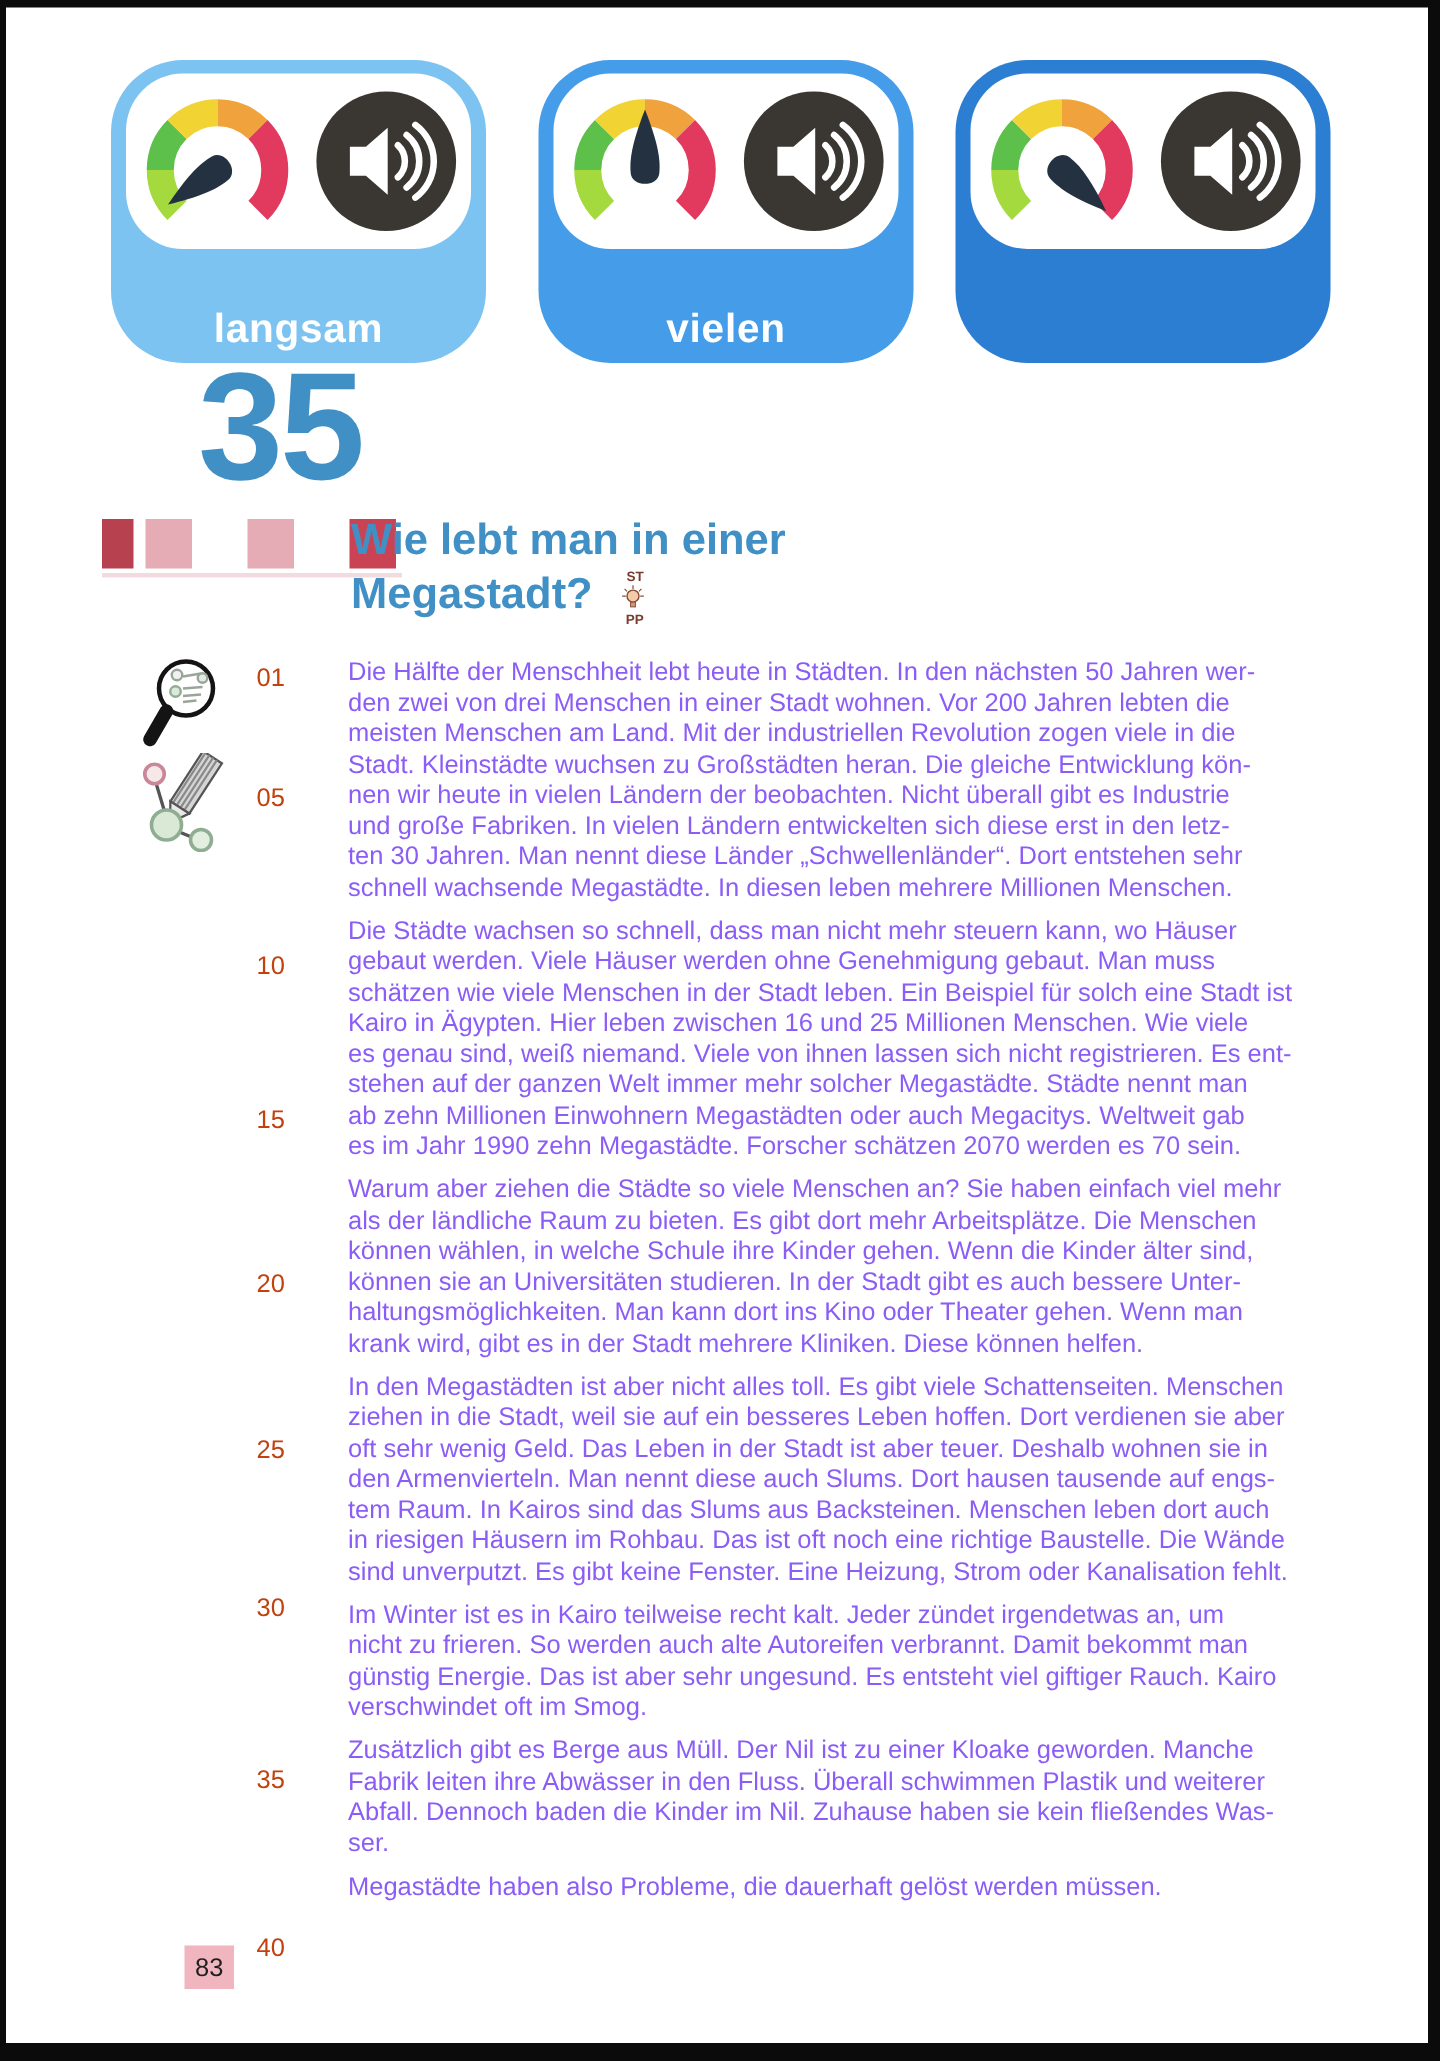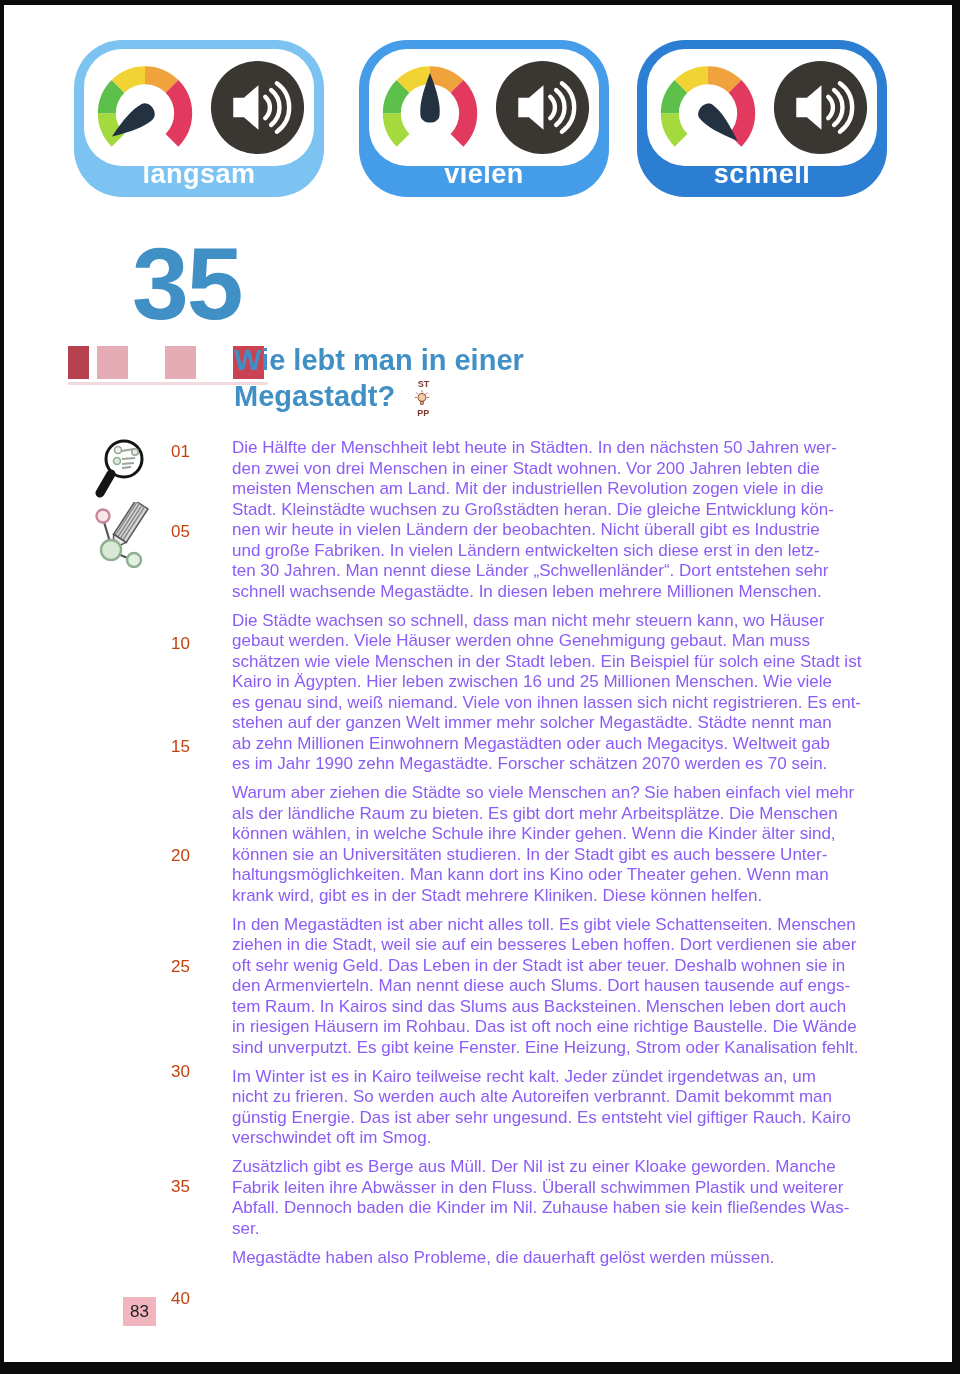--- a/index.html
+++ b/index.html
@@ -1,21 +1,21 @@
 <!DOCTYPE html>
 <html><head>
 <meta charset="utf-8">
 <style>
   * { margin:0; padding:0; box-sizing:border-box; }
   html,body { width:960px; height:1374px; }
   body { background:#0b0b0b; font-family:"Liberation Sans", sans-serif; position:relative; }
   .page { position:absolute; left:4px; top:5px; right:8px; bottom:12px; background:#ffffff; overflow:hidden; }
 
   
-  .audio-btn { position:absolute; top:35px; width:250px; height:157px; border-radius:48px; cursor:pointer; }
+  .audio-btn { position:absolute; top:35px; width:250px; height:202px; border-radius:48px; cursor:pointer; }
   .audio-btn .panel { position:absolute; left:10px; right:10px; top:9px; height:117px;
       background:#ffffff; border-radius:38px; display:flex; align-items:center; justify-content:space-between;
       padding:4px 8px; }
   .audio-btn .label { position:absolute; left:0; right:0; bottom:7px; text-align:center;
       color:#ffffff; font-size:27px; font-weight:bold; letter-spacing:.5px; }
   .btn-langsam { left:70px;  background:#7dc3f2; }
   .btn-mittel  { left:355px; background:#459ce8; }
   .btn-schnell { left:633px; background:#2b7ed2; }
   .gauge-svg { width:106px; height:106px; }
   .speaker-svg { width:97px; height:97px; }
@@ -117,21 +117,20 @@
         </g>
       </svg>
       <svg class="speaker-svg" viewBox="0 0 100 100">
         <circle cx="50" cy="50" r="48" fill="#3a3632"></circle>
         <path d="M 25 40 h 11 l 15 -13 v 46 l -15 -13 h -11 z" fill="#ffffff"></path>
         <path d="M 58 39 A 15 15 0 0 1 58 61" stroke="#ffffff" stroke-width="4.5" fill="none" stroke-linecap="round"></path>
         <path d="M 64 32 A 23 23 0 0 1 64 68" stroke="#ffffff" stroke-width="4.5" fill="none" stroke-linecap="round"></path>
         <path d="M 70 25 A 31 31 0 0 1 70 75" stroke="#ffffff" stroke-width="4.5" fill="none" stroke-linecap="round"></path>
       </svg>
     </div>
-    <div class="label">schnell</div>
   </div>
 
   <div class="lesson-number">35</div>
 
   <div class="square-row">
     <div class="sq sq1"></div>
     <div class="sq sq2"></div>
     <div class="sq sq3"></div>
     <div class="sq sq4"></div>
     <div class="square-underline"></div>

